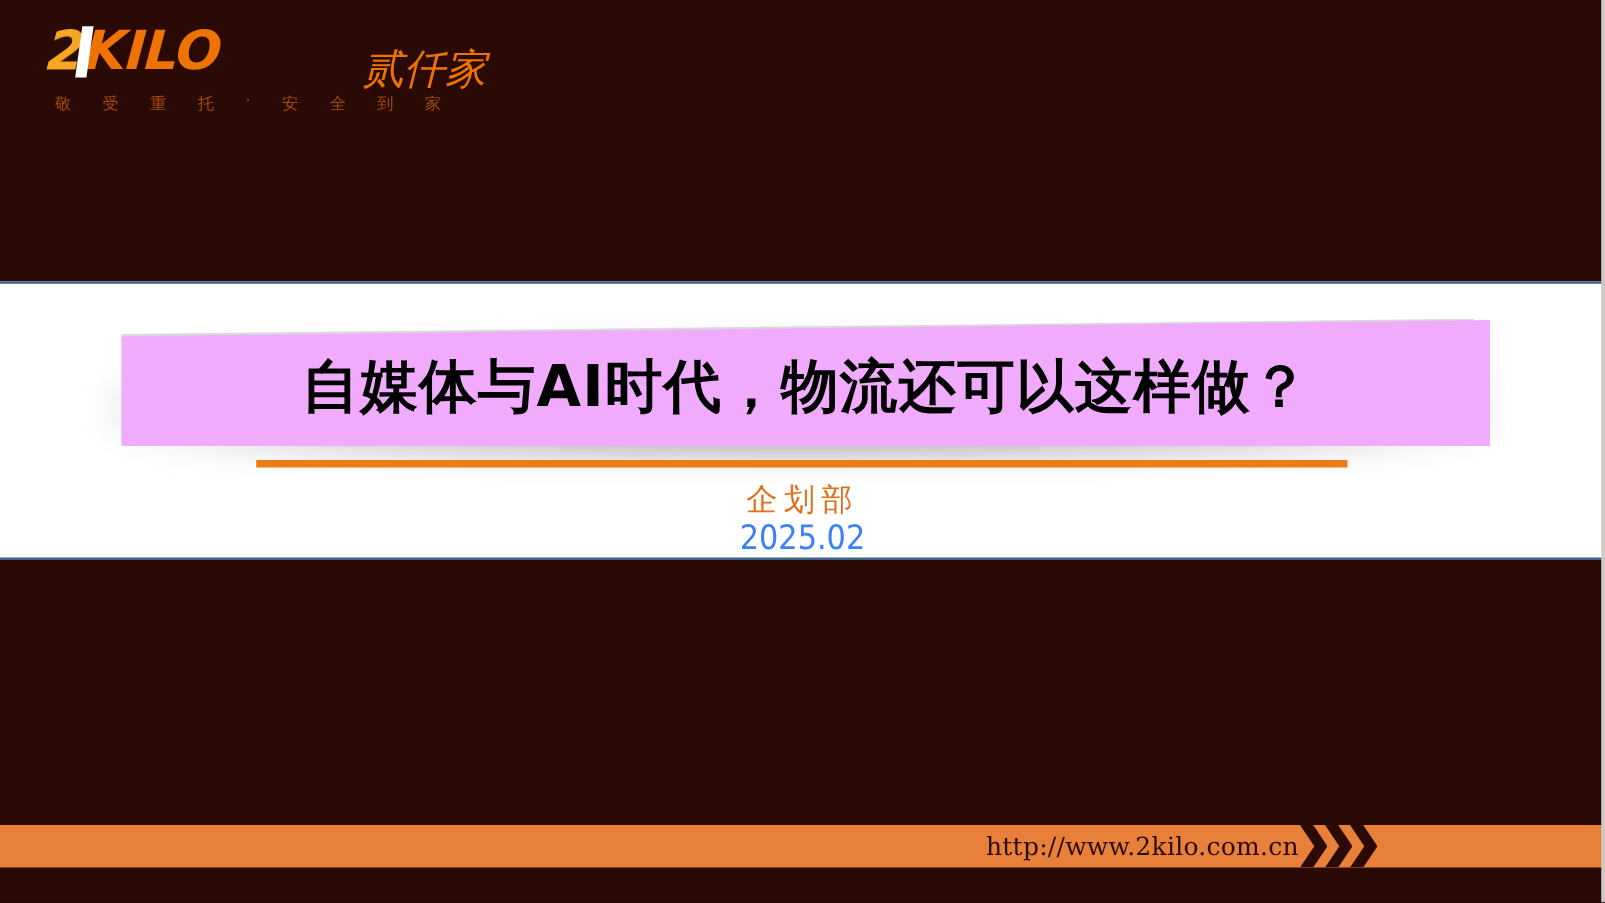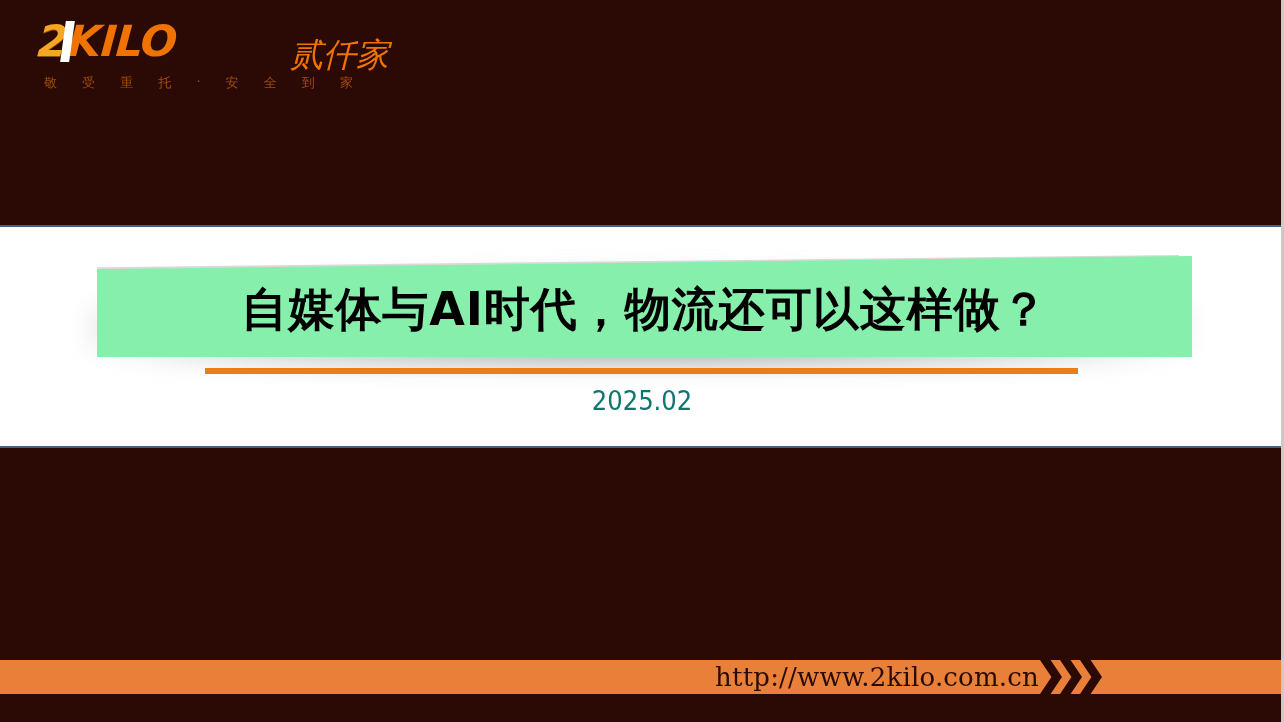--- a/index.html
+++ b/index.html
@@ -145,21 +145,21 @@
     height: 102px;
     background: #D9D9D9;
     clip-path: polygon(0% 12%, 100% 0%, 100% 100%, 0% 100%);
   }
   .title-banner {
     position: absolute;
     left: 19px;
     top: 1px;
     width: 1095px;
     height: 101px;
-    background: #86efac;
+    background: #f0abfc;
     clip-path: polygon(0% 13%, 100% 0%, 100% 100%, 0% 100%);
     display: flex;
     align-items: center;
     justify-content: center;
   }
   .title-text {
     color: #000000;
     font-size: 46px;
     font-weight: bold;
     font-family: "DejaVu Sans", sans-serif;
@@ -188,21 +188,21 @@
   }
   .subtitle-dept {
     color: #E2701A;
     font-size: 25px;
     font-family: "DejaVu Sans", sans-serif;
     letter-spacing: 5px;
     line-height: 30px;
     font-weight: normal;
   }
   .subtitle-date {
-    color: #0f766e;
+    color: #3b82f6;
     font-size: 27px;
     font-family: "DejaVu Sans Condensed", "DejaVu Sans", sans-serif;
     letter-spacing: 0px;
     line-height: 31px;
     font-weight: normal;
   }
 
   
   .band-bottom {
     position: absolute;
@@ -226,21 +226,21 @@
     left: 0;
     top: 662px;
     width: 1284px;
     height: 30px;
     display: flex;
     align-items: center;
     justify-content: flex-end;
     padding-right: 245px;
     box-sizing: border-box;
     color: #2B0A06;
-    font-size: 26px;
+    font-size: 20px;
     font-family: "DejaVu Serif", serif;
     letter-spacing: 0.2px;
     white-space: nowrap;
   }
   .footer-chevrons {
     position: absolute;
     left: 1040px;
     top: 660px;
     width: 66px;
     height: 34px;
@@ -302,20 +302,21 @@
       <div class="title-shadow"></div>
       <div class="title-bevel"></div>
       <div class="title-banner">
         <span class="title-text">自媒体与AI时代，物流还可以这样做？</span>
       </div>
     </div>
 
     <div class="divider"></div>
 
     <div class="subtitle-block">
+      <div class="subtitle-dept">企划部</div>
       <div class="subtitle-date">2025.02</div>
     </div>
 
   </div>
 
   <div class="band-bottom"></div>
 
   <div class="footer-bar"></div>
   <div class="footer-url">http://www.2kilo.com.cn</div>
   <div class="footer-chevrons">

